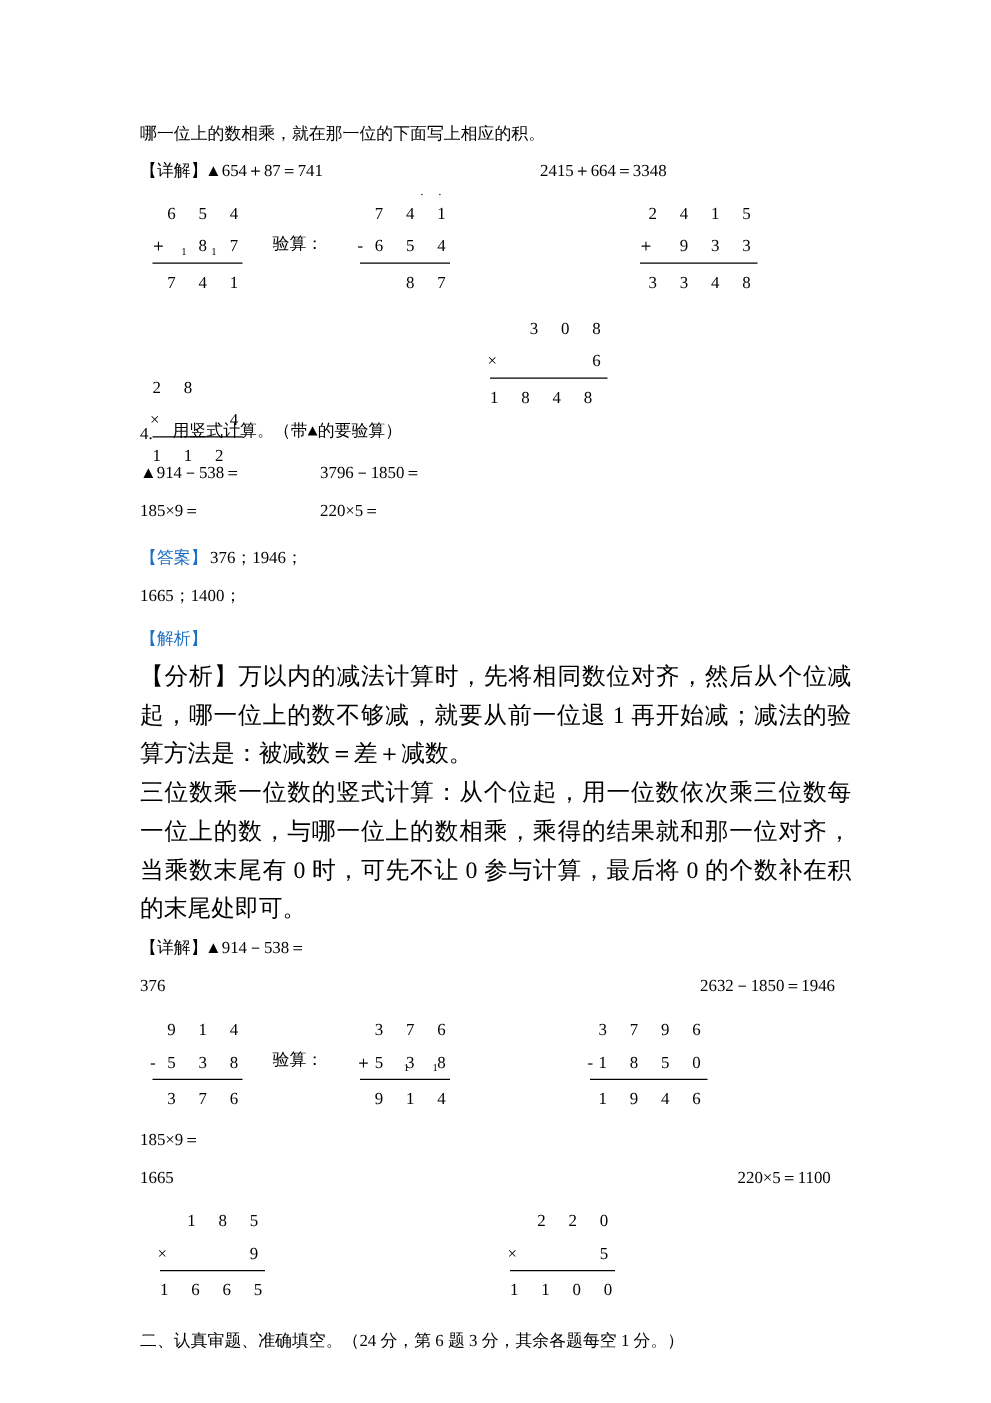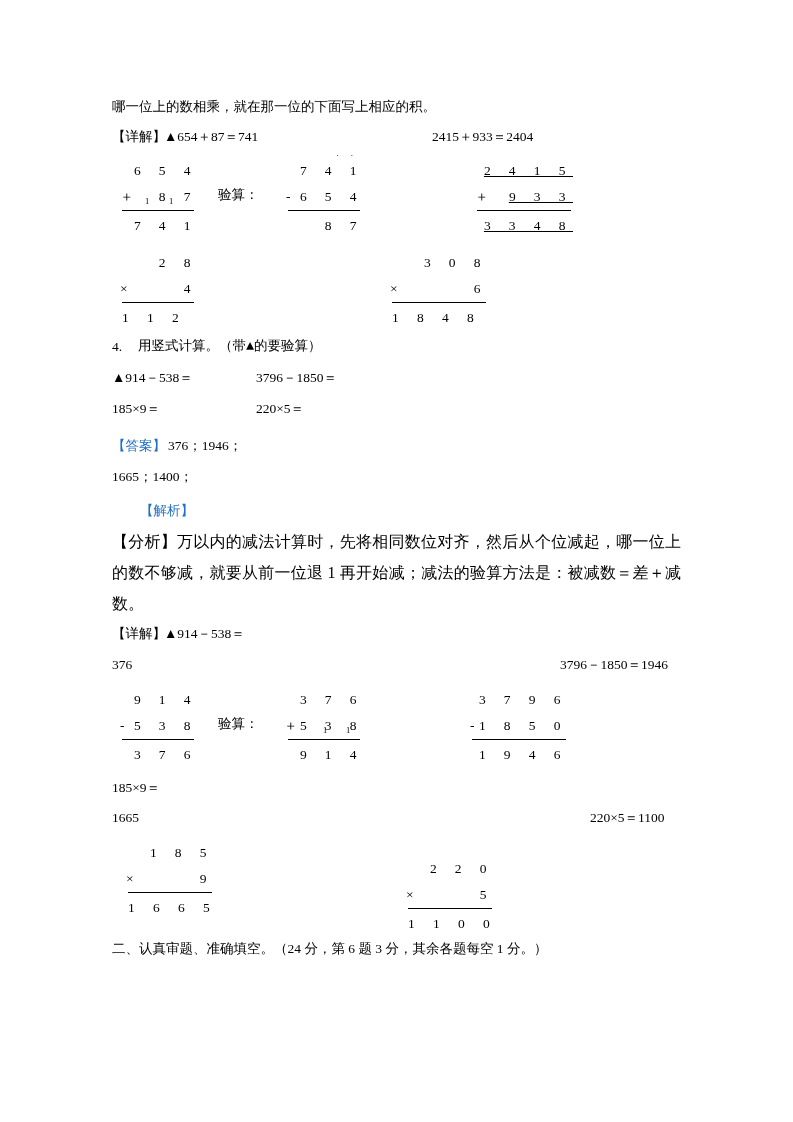--- a/index.html
+++ b/index.html
@@ -19,21 +19,21 @@
     width: 793px; height: 1122px;
     padding: 92px 112px 0 112px;
     box-sizing: border-box;
   }
   .line {
     font-size: 13.5px;
     line-height: 30px;
     white-space: nowrap;
   }
   .para {
-    font-size: 16px;
+    font-size: 19px;
     line-height: 31px;
     text-align: justify;
   }
   .tag-blue { color: #1f6fc4; }
   .row { position: relative; }
 
   
   .calc-area { position: relative; }
   .vcalc {
     position: absolute;
@@ -55,21 +55,21 @@
 </head>
 <body>
 
 <div class="page">
 
   <div class="line">哪一位上的数相乘，就在那一位的下面写上相应的积。</div>
 
   <div class="row" style="height:30px;">
     <span class="line" style="position:absolute;left:0;top:0;">【详解】</span>
     <span class="line" style="position:absolute;left:52px;top:0;">▲654＋87＝741</span>
-    <span class="line" style="position:absolute;left:320px;top:0;">2415＋933＝2404</span>
+    <span class="line" style="position:absolute;left:320px;top:0;">2415＋664＝3348</span>
   </div>
 
   <div class="calc-area" style="height:92px;">
 
     <div class="vcalc" style="left:10px; top:6px; width:80px;">
       <div class="vc-row" style="text-align:right;padding-right:4px;">
         <span class="digits">6 5 4</span>
       </div>
       <div class="vc-row" style="text-align:right;padding-right:4px;position:relative;">
         <span class="op" style="position:absolute;left:-2px;top:0;">＋</span>
@@ -93,40 +93,40 @@
       <div class="vc-row" style="text-align:right;padding-right:4px;position:relative;">
         <span class="op" style="position:absolute;left:-2px;top:0;">-</span>
         <span class="digits">6 5 4</span>
       </div>
       <div class="bar" style="width:72px;"></div>
       <div class="vc-row" style="text-align:right;padding-right:4px;padding-top:2px;">
         <span class="digits">8 7</span>
       </div>
     </div>
 
-    <div class="vcalc" style="left:365px; top:6px; width:100px;text-decoration:underline;">
+    <div class="vcalc" style="left:400px; top:6px; width:100px;">
       <div class="vc-row" style="text-align:right;padding-right:4px;">
         <span class="digits">2 4 1 5</span>
       </div>
       <div class="vc-row" style="text-align:right;padding-right:4px;position:relative;">
         <span class="op" style="position:absolute;left:-2px;top:0;">＋</span>
         <span class="digits">9 3 3</span>
       </div>
       <div class="bar" style="width:94px;"></div>
       <div class="vc-row" style="text-align:right;padding-right:4px;padding-top:2px;">
         <span class="digits">3 3 4 8</span>
       </div>
     </div>
   </div>
 
 
   <div class="calc-area" style="height:88px;">
 
     <div class="vcalc" style="left:10px; top:6px; width:80px;">
-      <div class="vc-row" style="text-align:right;padding-right:4px;">
+      <div class="vc-row" style="text-align:left;padding-right:4px;margin-top:47px;">
         <span class="digits">2 8</span>
       </div>
       <div class="vc-row" style="text-align:right;padding-right:4px;position:relative;">
         <span class="op" style="position:absolute;left:-2px;top:0;">×</span>
         <span class="digits">4</span>
       </div>
       <div class="bar" style="width:72px;"></div>
       <div class="vc-row" style="text-align:left;padding-right:4px;padding-top:2px;">
         <span class="digits">1 1 2</span>
       </div>
@@ -161,33 +161,34 @@
     <span class="line" style="position:absolute;left:0;top:0;">185×9＝</span>
     <span class="line" style="position:absolute;left:144px;top:0;">220×5＝</span>
   </div>
 
   <div class="row" style="height:31px;margin-top:6px;">
     <span class="line tag-blue" style="position:absolute;left:0;top:0;">【答案】</span>
     <span class="line" style="position:absolute;left:56px;top:0;text-align:center;">376；1946；</span>
   </div>
   <div class="line">1665；1400；</div>
 
-  <div class="line tag-blue" style="margin-top:4px;margin-left:28px;">【解析】</div>
+  <div class="line tag-blue" style="margin-top:4px;">【解析】</div>
 
   <div class="para"><span>【分析】</span><span>万以内的减法计算时，先将相同数位对齐，然后从个位减起，哪一位上的数不够减，就要从前一位退 1 再开始减；减法的验算方法是：被减数＝差＋减数。</span></div>
 
+  <div class="para">三位数乘一位数的竖式计算：从个位起，用一位数依次乘三位数每一位上的数，与哪一位上的数相乘，乘得的结果就和那一位对齐，当乘数末尾有 0 时，可先不让 0 参与计算，最后将 0 的个数补在积的末尾处即可。</div>
 
   <div class="row" style="height:31px;">
     <span class="line" style="position:absolute;left:0;top:0;">【详解】</span>
     <span class="line" style="position:absolute;left:52px;top:0;">▲914－538＝</span>
   </div>
 
   <div class="row" style="height:31px;">
     <span class="line" style="position:absolute;left:0;top:0;">376</span>
-    <span class="line" style="position:absolute;left:448px;top:0;">3796－1850＝1946</span>
+    <span class="line" style="position:absolute;left:448px;top:0;">2632－1850＝1946</span>
   </div>
 
   <div class="calc-area" style="height:92px;">
 
     <div class="vcalc" style="left:10px; top:6px; width:80px;">
       <div class="vc-row" style="text-align:right;padding-right:4px;">
         <span class="digits">9 1 4</span>
       </div>
       <div class="vc-row" style="text-align:right;padding-right:4px;position:relative;">
         <span class="op" style="position:absolute;left:-2px;top:0;">-</span>
@@ -248,21 +249,21 @@
       <div class="vc-row" style="text-align:right;padding-right:4px;position:relative;">
         <span class="op" style="position:absolute;left:-2px;top:0;">×</span>
         <span class="digits">9</span>
       </div>
       <div class="bar" style="width:84px;"></div>
       <div class="vc-row" style="text-align:right;padding-right:4px;padding-top:2px;">
         <span class="digits">1 6 6 5</span>
       </div>
     </div>
 
-    <div class="vcalc" style="left:296px; top:22px; width:90px;">
+    <div class="vcalc" style="left:296px; top:6px; width:90px;">
       <div class="vc-row" style="text-align:right;padding-right:4px;">
         <span class="digits">2 2 0</span>
       </div>
       <div class="vc-row" style="text-align:right;padding-right:4px;position:relative;">
         <span class="op" style="position:absolute;left:-2px;top:0;">×</span>
         <span class="digits">5</span>
       </div>
       <div class="bar" style="width:84px;"></div>
       <div class="vc-row" style="text-align:left;padding-right:4px;padding-top:2px;">
         <span class="digits">1 1 0 0</span>

